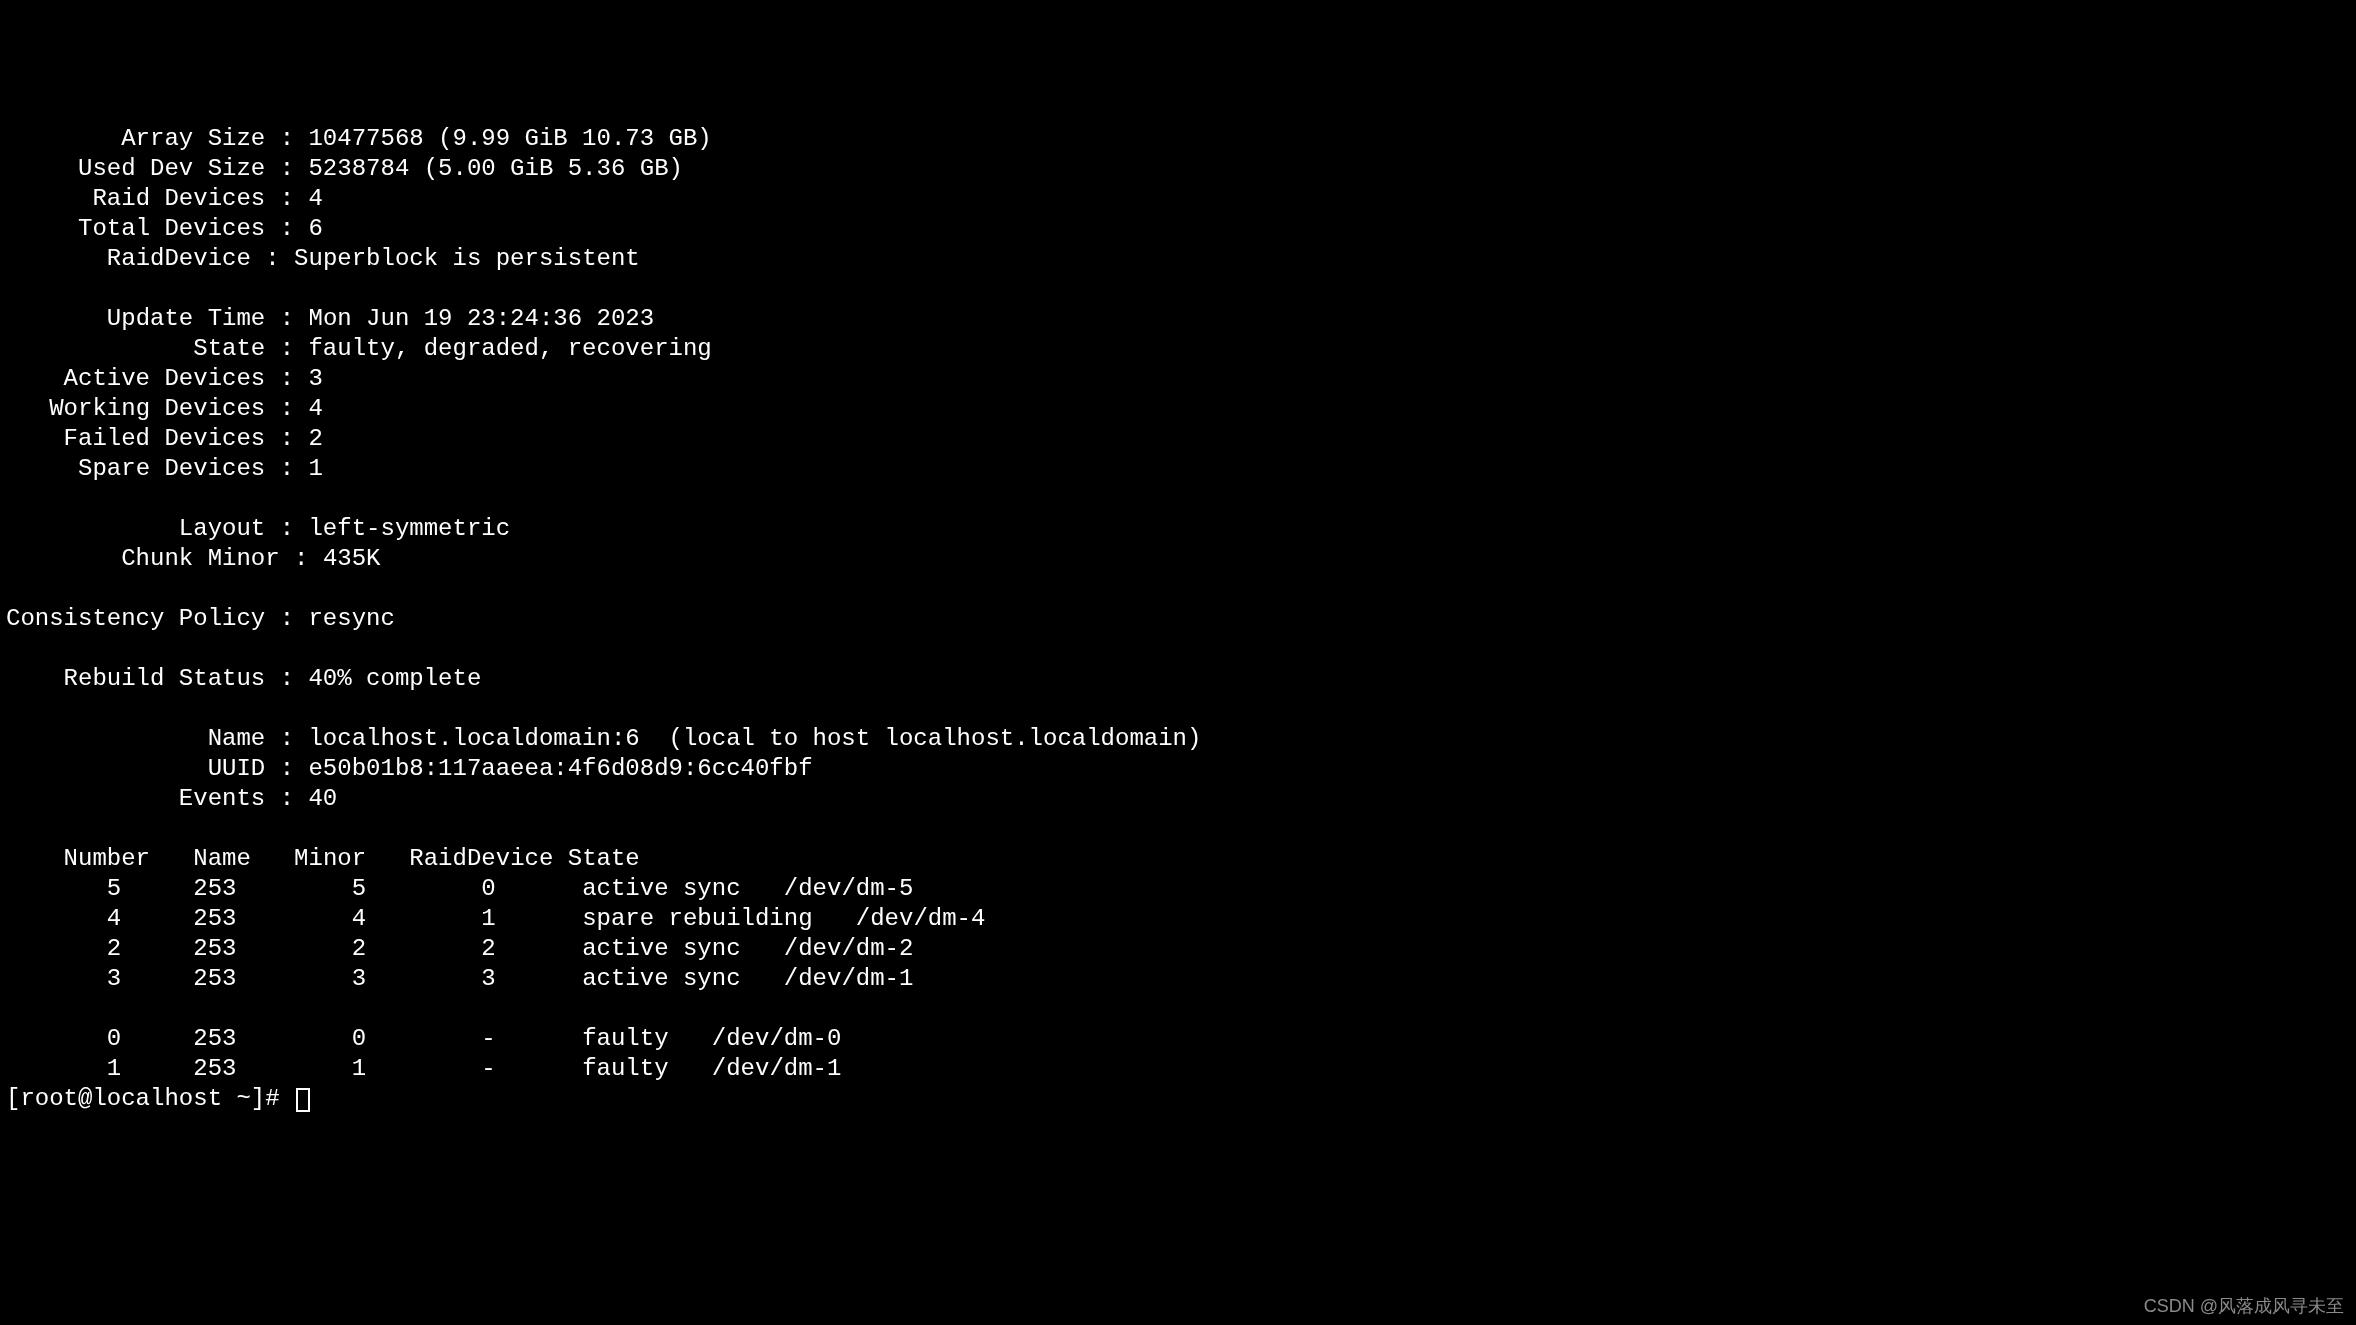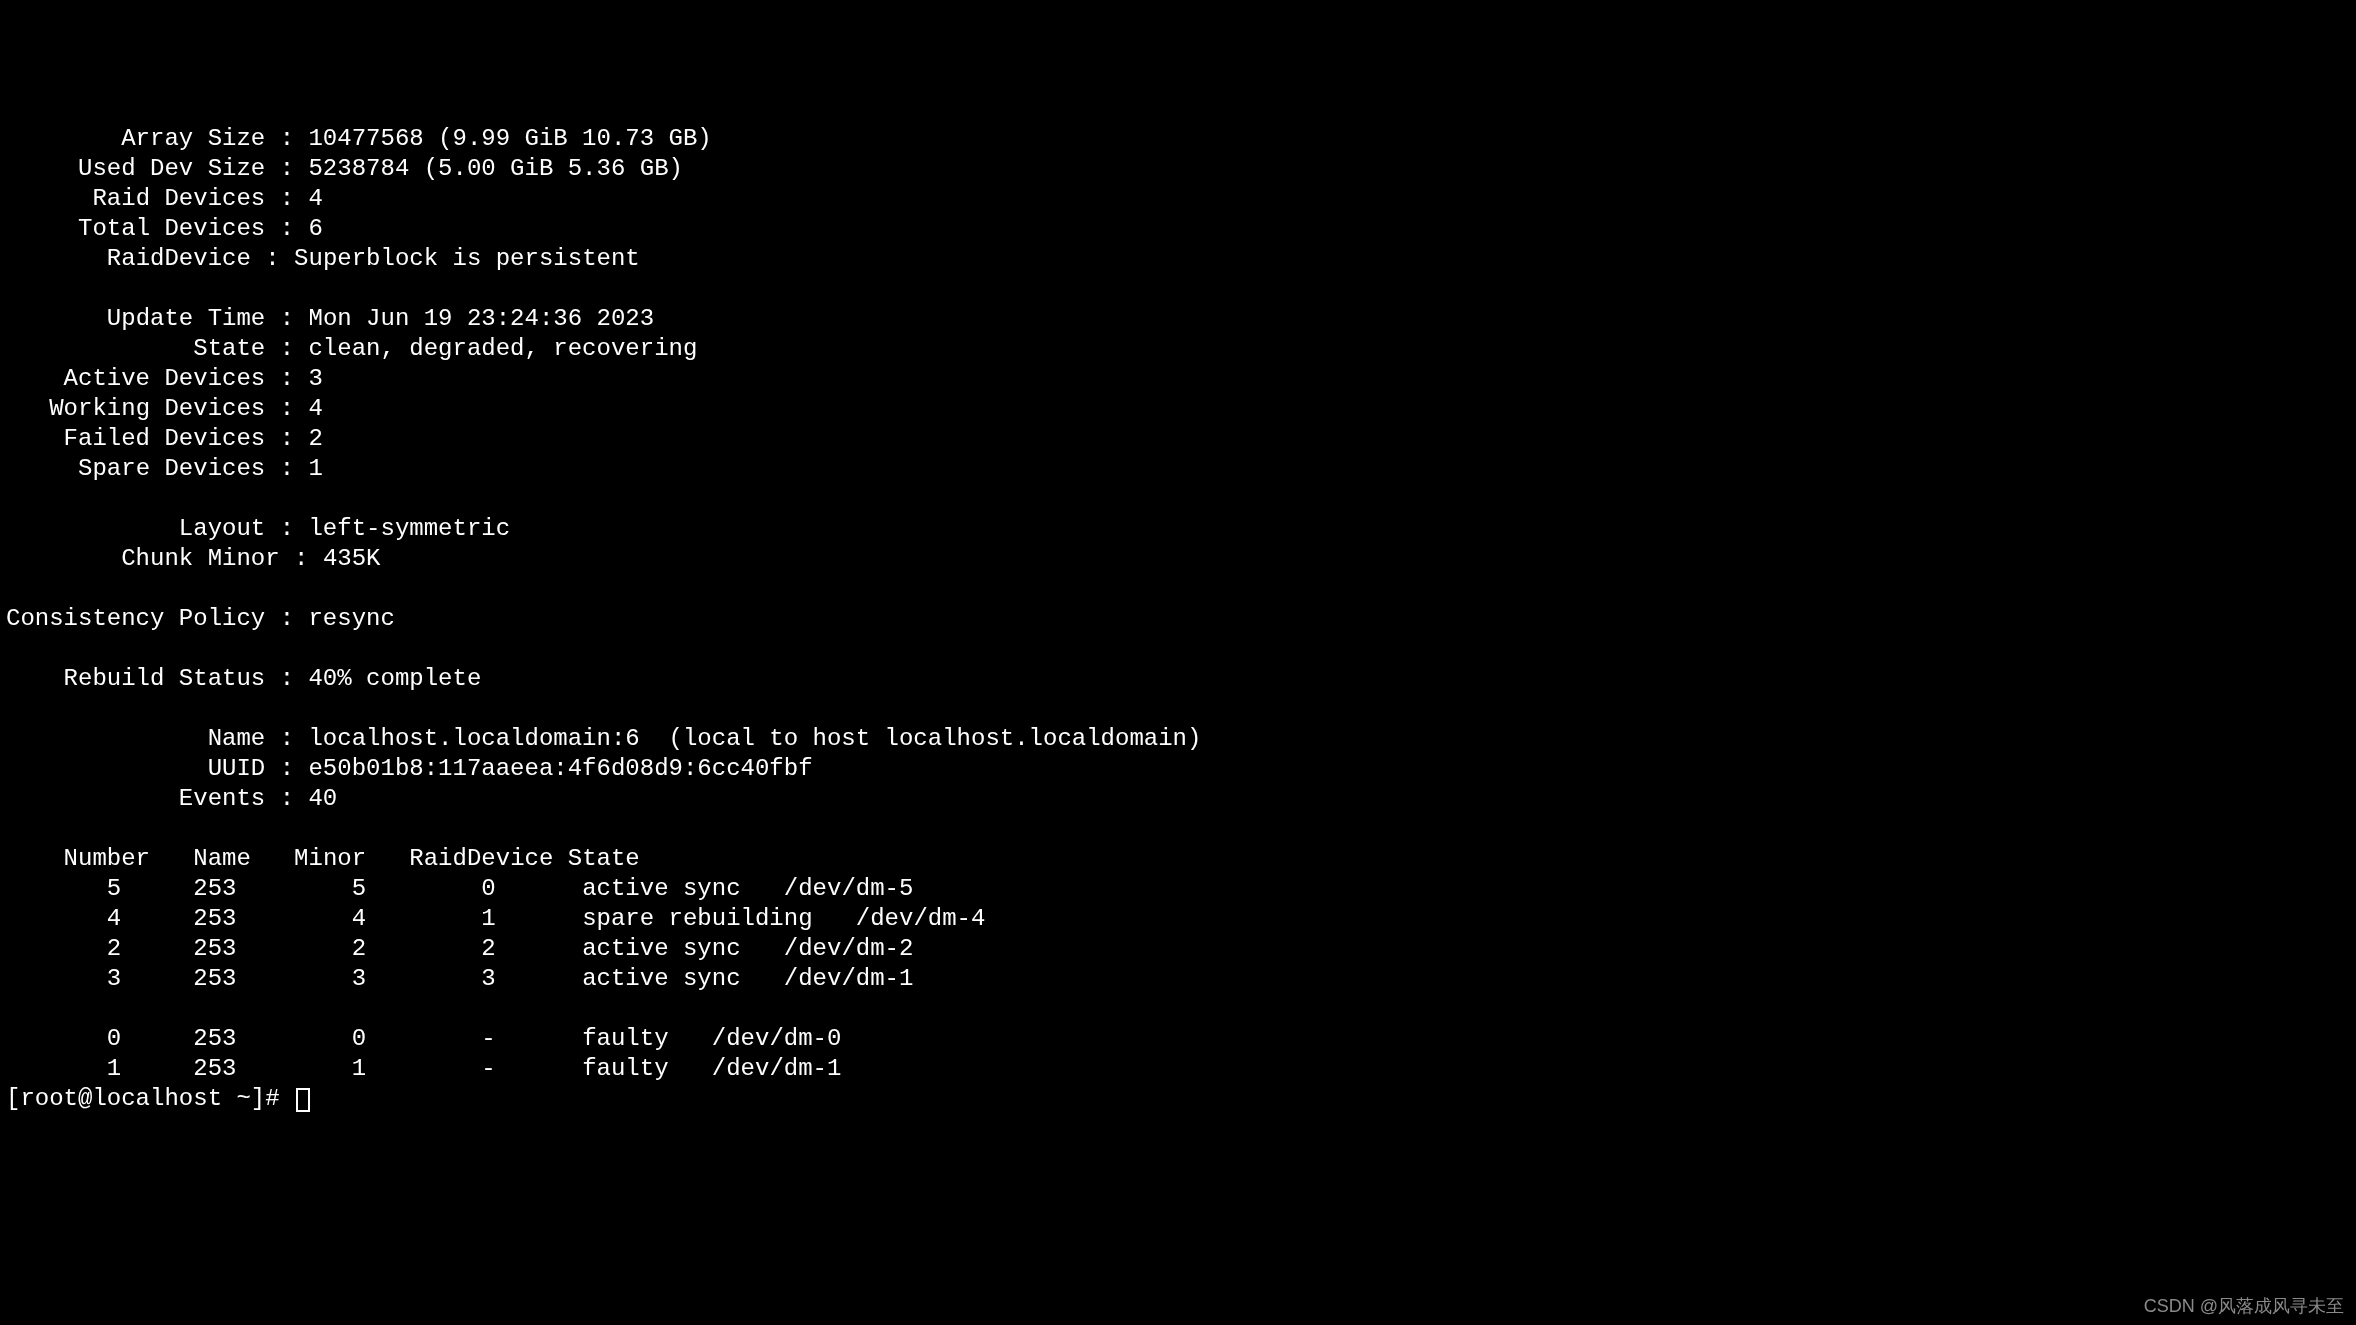--- a/index.html
+++ b/index.html
@@ -48,21 +48,21 @@
 
 
 
 <div class="terminal"><span>        <span>Array Size</span> : </span><span>10477568 (9.99 GiB 10.73 GB)</span>
 <span>     <span>Used Dev Size</span> : </span><span>5238784 (5.00 GiB 5.36 GB)</span>
 <span>      <span>Raid Devices</span> : </span><span>4</span>
 <span>     <span>Total Devices</span> : </span><span>6</span>
 <span>       <span>RaidDevice</span> : </span><span>Superblock is persistent</span>
 
 <span>       <span>Update Time</span> : </span><span>Mon Jun 19 23:24:36 2023</span>
-<span>             <span>State</span> : </span><span>clean, degraded, recovering</span>
+<span>             <span>State</span> : </span><span>faulty, degraded, recovering</span>
 <span>    <span>Active Devices</span> : </span><span>3</span>
 <span>   <span>Working Devices</span> : </span><span>4</span>
 <span>    <span>Failed Devices</span> : </span><span>2</span>
 <span>     <span>Spare Devices</span> : </span><span>1</span>
 
 <span>            <span>Layout</span> : </span><span>left-symmetric</span>
 <span>        <span>Chunk Minor</span> : </span><span>435K</span>
 
 <span><span>Consistency Policy</span> : </span><span>resync</span>
 

